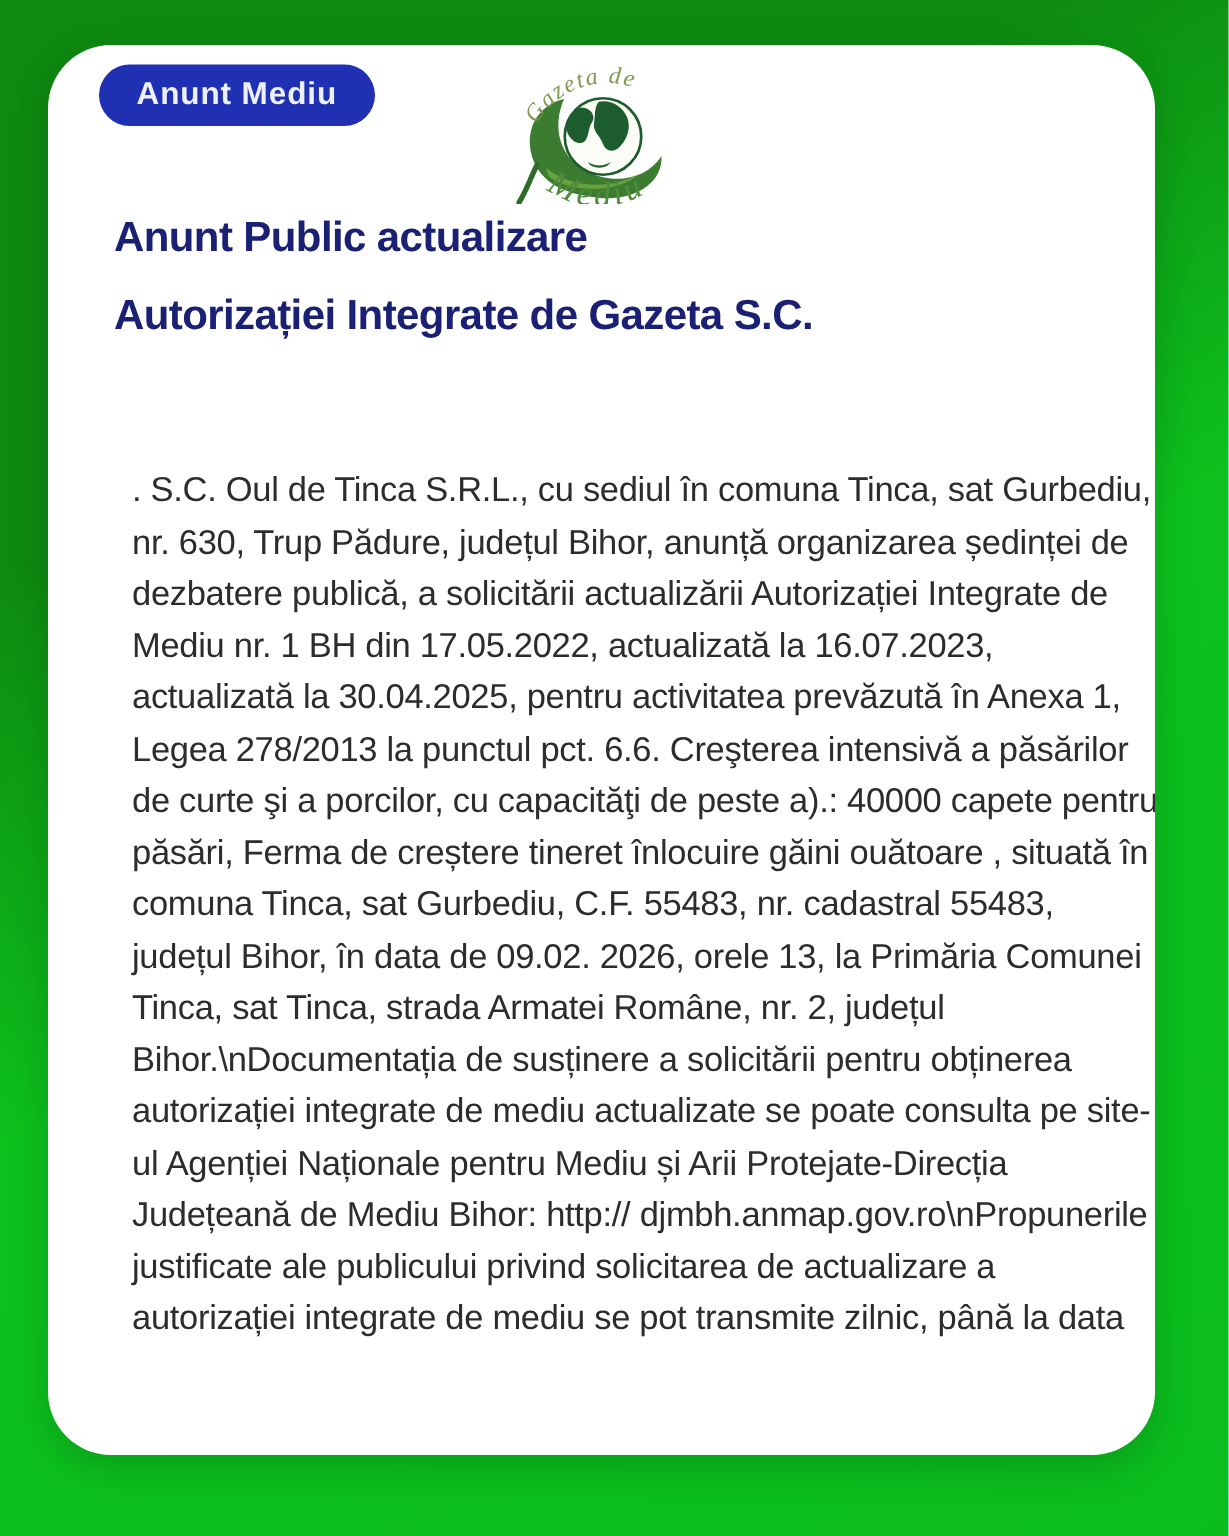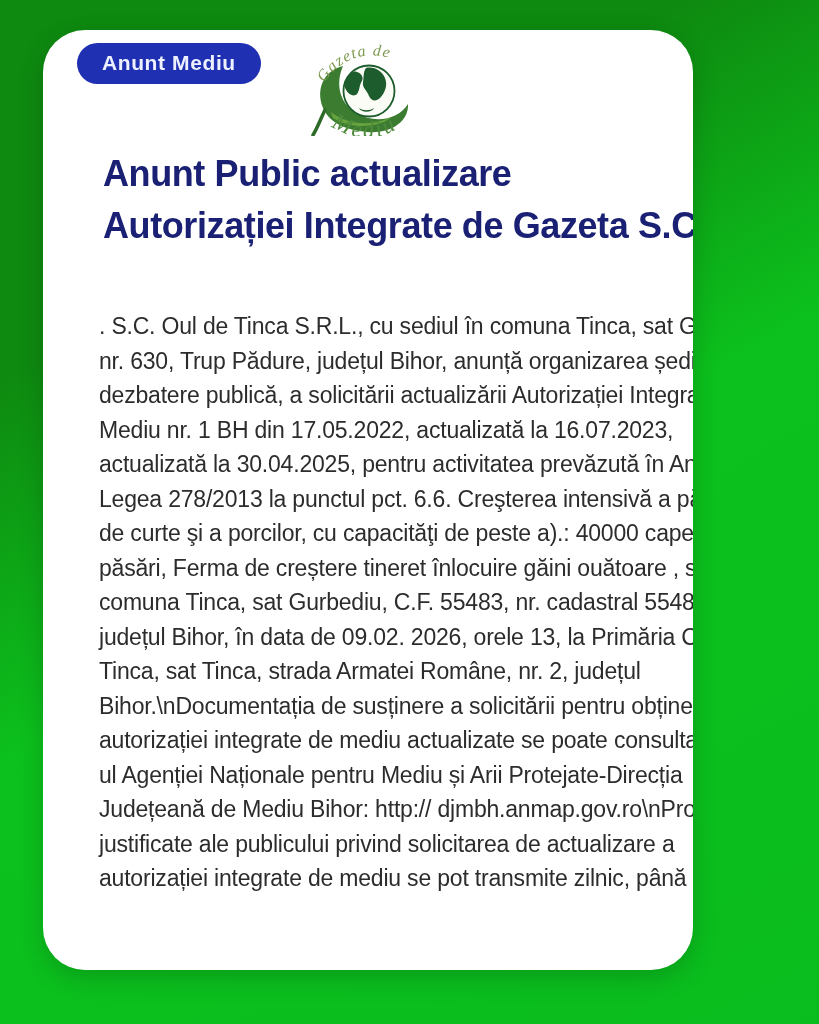--- a/index.html
+++ b/index.html
@@ -3,35 +3,35 @@
 <meta charset="utf-8">
 <style>
   html, body { margin: 0; padding: 0; }
   body {
     width: 819px; height: 1024px; overflow: hidden; position: relative;
     background: linear-gradient(151deg, #0e8a10 0%, #0e8a10 26%, #0cc11d 52%, #0abd1e 100%);
     font-family: "Liberation Sans", sans-serif;
     -webkit-font-smoothing: antialiased;
   }
   .card {
-    position: absolute; left: 43px; top: 30px; width: 650px; height: 940px;
+    position: absolute; left: 32px; top: 30px; width: 738px; height: 940px;
     background: #ffffff; border-radius: 42px; overflow: hidden;
     box-shadow: 0 8px 26px rgba(0,0,0,.18);
   }
   .badge {
     position: absolute; left: 34px; top: 13px;
     background: #1f30b2; color: #edf1ff;
     font-size: 21px; font-weight: 700; letter-spacing: .6px;
     padding: 8px 25px 9px 25px; border-radius: 24px;
     cursor: pointer; white-space: nowrap;
   }
   .logo { position: absolute; left: 50%; top: 2px; transform: translateX(-50%); width: 118px; height: 104px; }
   .title {
-    position: absolute; left: 44px; top: 102px; margin: 16px; width: 660px;
-    color: #1a2073; font-size: 36px; font-weight: 700;
+    position: absolute; left: 44px; top: 102px; margin: 0; width: 660px;
+    color: #1a2073; font-size: 28px; font-weight: 700;
     line-height: 51.5px; letter-spacing: -0.4px;
   }
   .title .tl { display: block; white-space: nowrap; }
   .body-text {
     position: absolute; left: 44px; top: 267px; margin: 12px; width: 684px;
     color: #2c2c2c; font-size: 23px; line-height: 34.5px; letter-spacing: -0.2px;
     font-weight: 400; text-align: left;
   }
 </style>
 </head>

